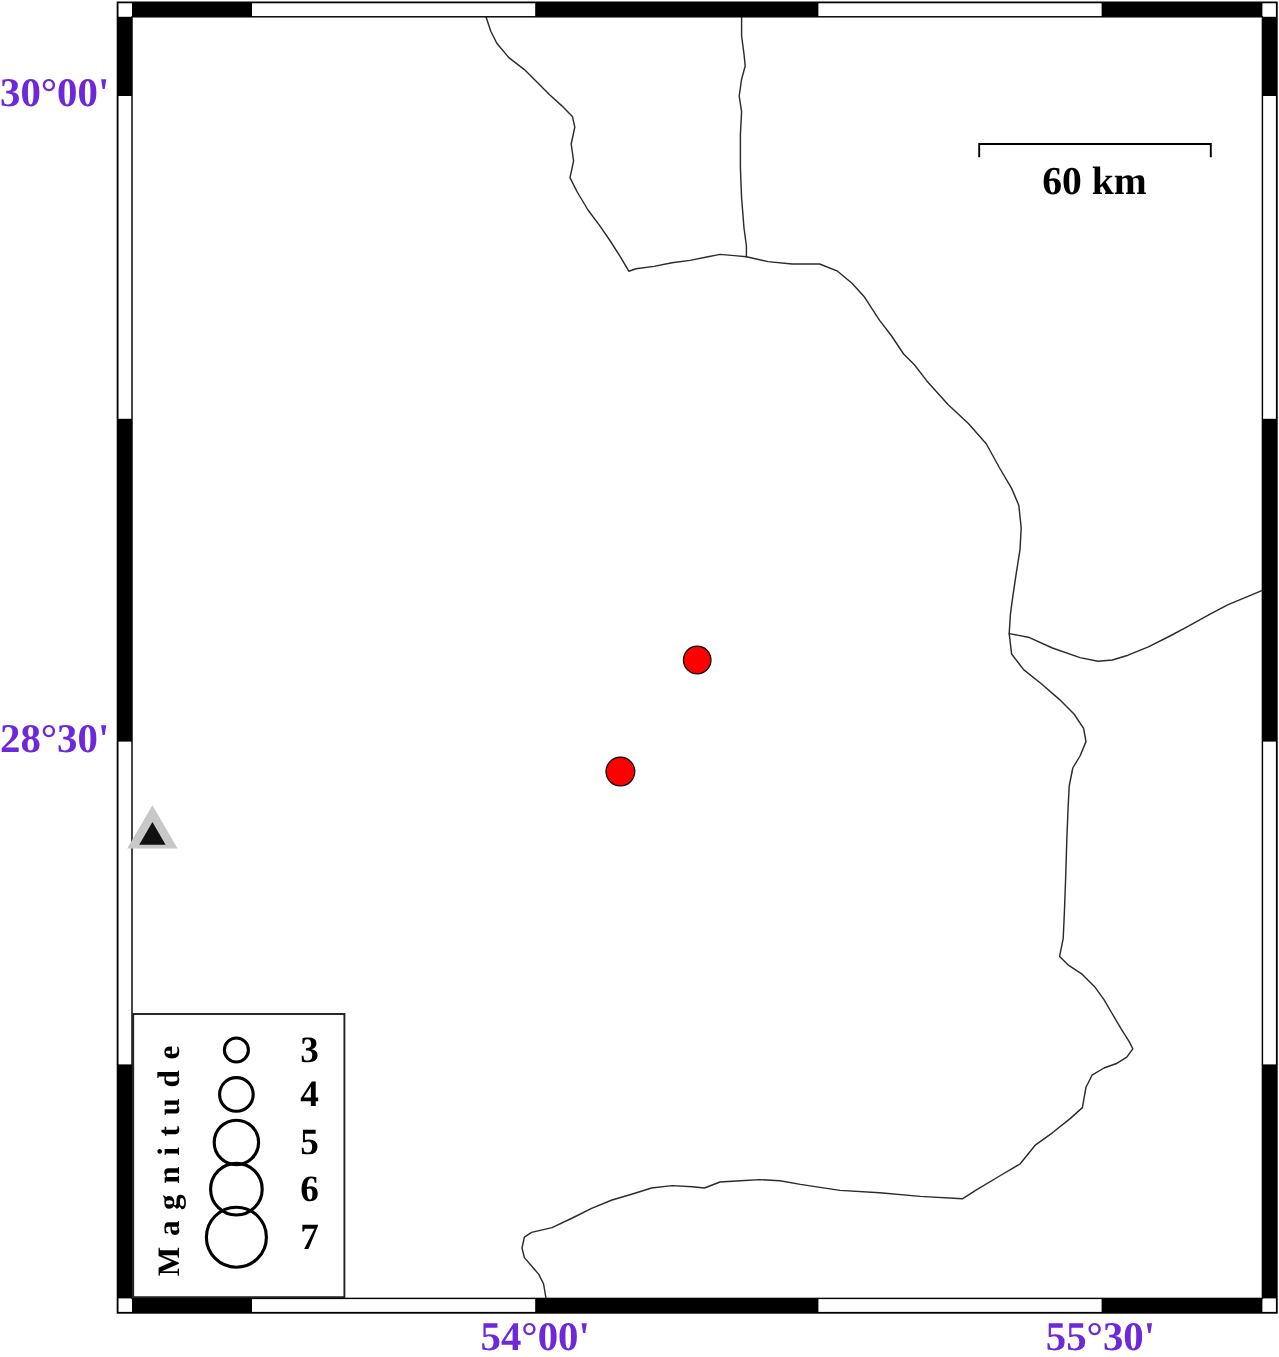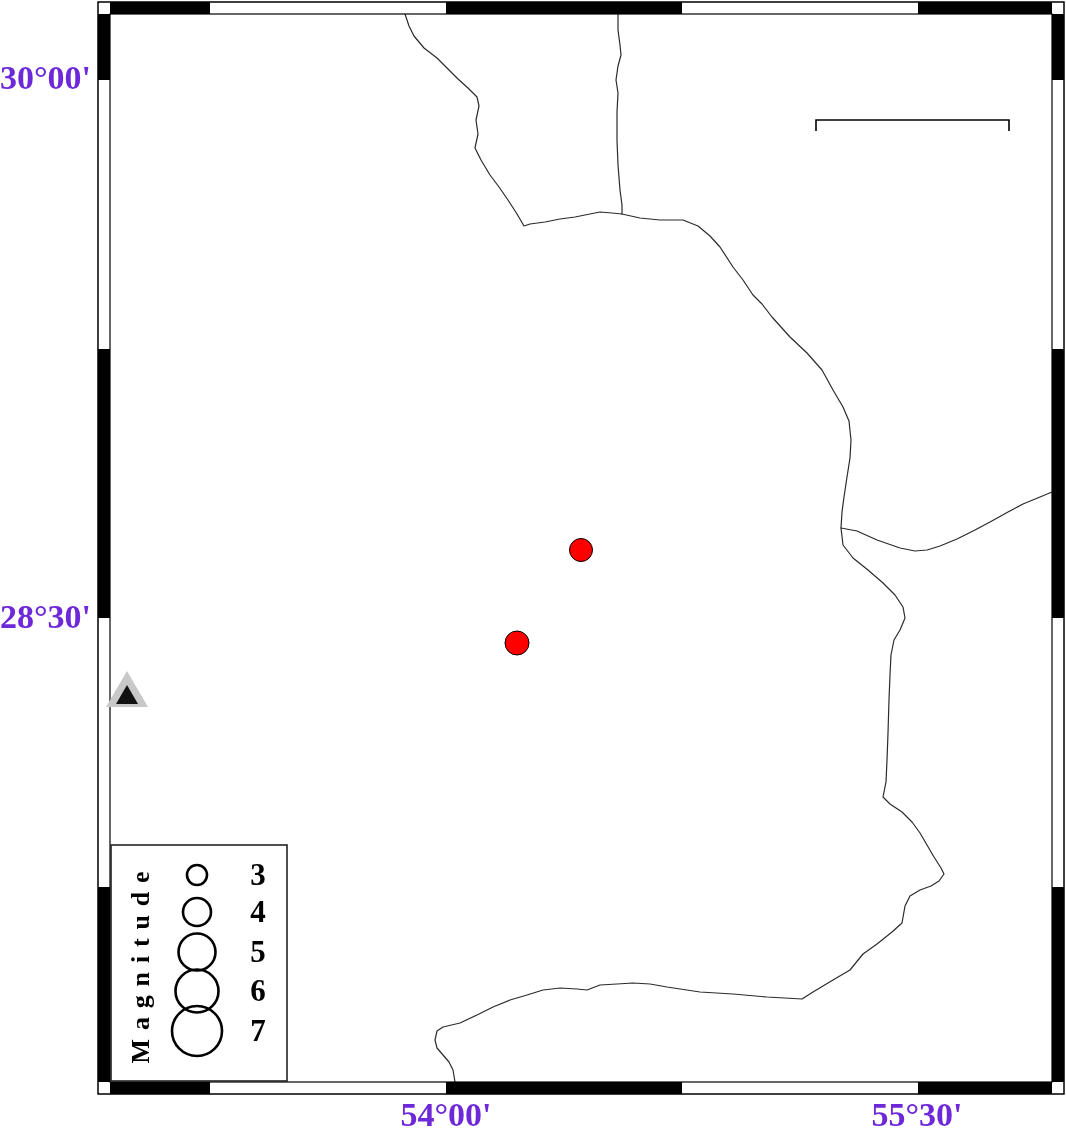--- a/index.html
+++ b/index.html
@@ -84,19 +84,20 @@
       <circle cx="197" cy="912" r="14" fill="none" stroke="#000" stroke-width="2.6"></circle>
       <circle cx="197" cy="952" r="18.5" fill="none" stroke="#000" stroke-width="2.6"></circle>
       <circle cx="197" cy="991" r="21.5" fill="none" stroke="#000" stroke-width="2.6"></circle>
       <circle cx="197" cy="1031" r="25" fill="none" stroke="#000" stroke-width="2.6"></circle>
     </svg>
 
   <div class="axis-label lat" id="lat0" style="left: 0px; top: 57px;">30°00'</div>
   <div class="axis-label lat" id="lat1" style="left: 0px; top: 596px;">28°30'</div>
   <div class="axis-label lon" id="lon0" style="left: 356px; top: 1094px;">54°00'</div>
   <div class="axis-label lon" id="lon1" style="left: 827px; top: 1094px;">55°30'</div>
+  <div class="scale-label" id="scaleLabel" style="left: 812px; top: 131px;">60 km</div>
   <div class="legend-title" id="legendTitle" style="left: 21px; top: 947px;">Magnitude</div>
 <div class="legend-num" style="left: 236px; top: 854px;">3</div>
     <div class="legend-num" style="left: 236px; top: 891px;">4</div>
     <div class="legend-num" style="left: 236px; top: 931px;">5</div>
     <div class="legend-num" style="left: 236px; top: 970px;">6</div>
     <div class="legend-num" style="left: 236px; top: 1010px;">7</div>
   </div>
 
 </body></html>

